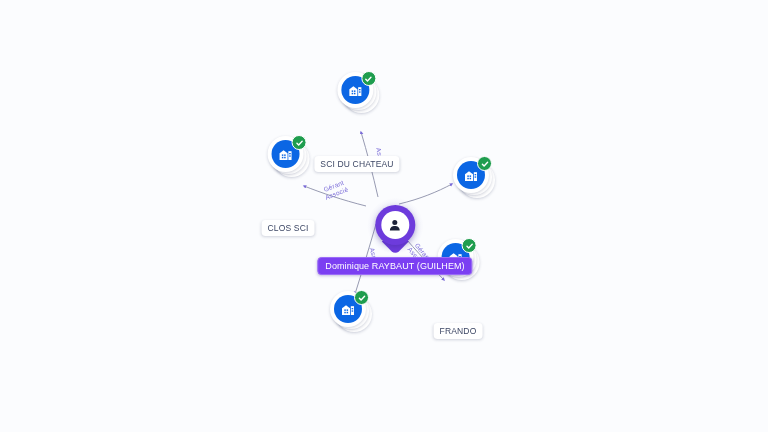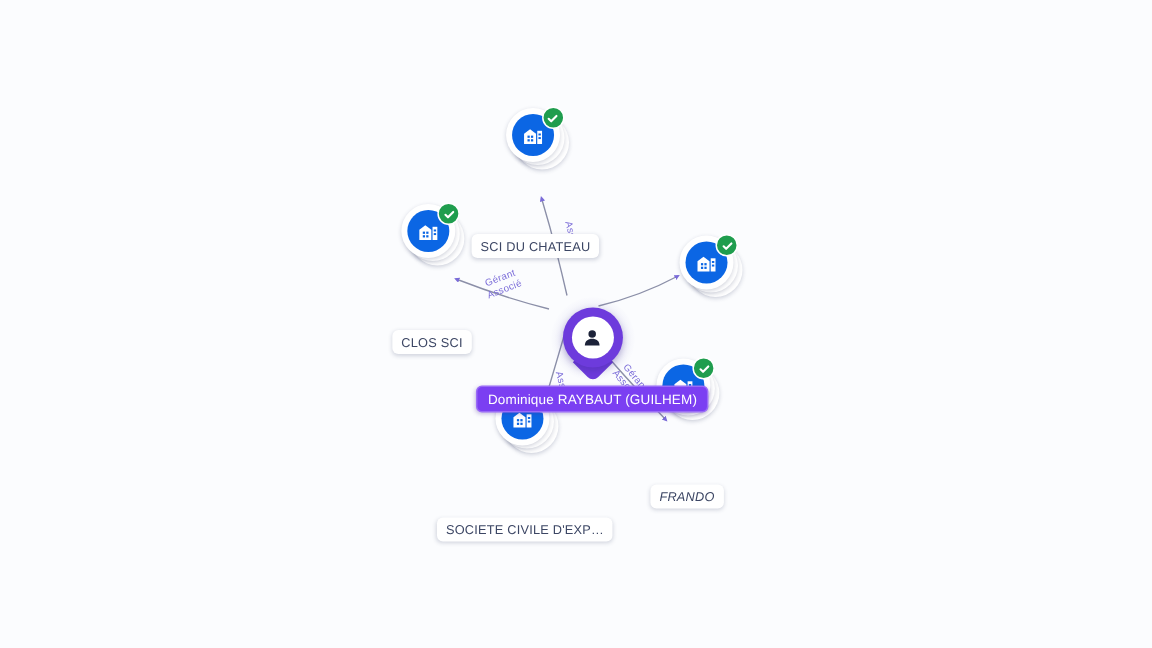--- a/index.html
+++ b/index.html
@@ -284,21 +284,21 @@
         </svg>
       </div>
       <div class="verified-badge">
         <svg width="8" height="8" viewBox="0 0 8 8">
           <path d="M1.4 4.2 L3.1 5.9 L6.6 2.3" fill="none" stroke="#ffffff" stroke-width="1.4" stroke-linecap="round" stroke-linejoin="round"></path>
         </svg>
       </div>
     </div>
   </div>
 
-  <div class="node" style="left:458px; top:289px;font-style:italic;">
+  <div class="node" style="left:458px; top:289px;">
     <div class="company-stack">
       <div class="stack-card c3"></div>
       <div class="stack-card c2"></div>
       <div class="stack-card c1"></div>
       <div class="company-disc">
         <svg width="16" height="16" viewBox="0 0 16 16">
           <path d="M2 14 V7.2 L6 4.2 L10 7.2 V14 Z" fill="#ffffff"></path>
           <rect x="10.8" y="5.2" width="3.2" height="8.8" fill="#ffffff"></rect>
           <rect x="4.3" y="8.4" width="1.5" height="1.5" fill="#0b66e4"></rect>
           <rect x="6.6" y="8.4" width="1.5" height="1.5" fill="#0b66e4"></rect>
@@ -333,21 +333,20 @@
           <rect x="11.6" y="7.0" width="1.6" height="1.3" fill="#0b66e4"></rect>
           <rect x="11.6" y="9.4" width="1.6" height="1.3" fill="#0b66e4"></rect>
         </svg>
       </div>
       <div class="verified-badge">
         <svg width="8" height="8" viewBox="0 0 8 8">
           <path d="M1.4 4.2 L3.1 5.9 L6.6 2.3" fill="none" stroke="#ffffff" stroke-width="1.4" stroke-linecap="round" stroke-linejoin="round"></path>
         </svg>
       </div>
     </div>
-    <div class="node-label">SOCIETE CIVILE D'EXP…</div>
   </div>
 
   <div id="node-person" style="left:384px; top:240px;margin-left:11px;">
     <div class="person-halo"></div>
     <div class="pin">
       <div class="pin-tail"></div>
       <div class="pin-body"></div>
       <div class="pin-inner">
         <svg width="15" height="15" viewBox="0 0 15 15">
           <circle cx="7.5" cy="4.6" r="2.5" fill="#1c2238"></circle>

